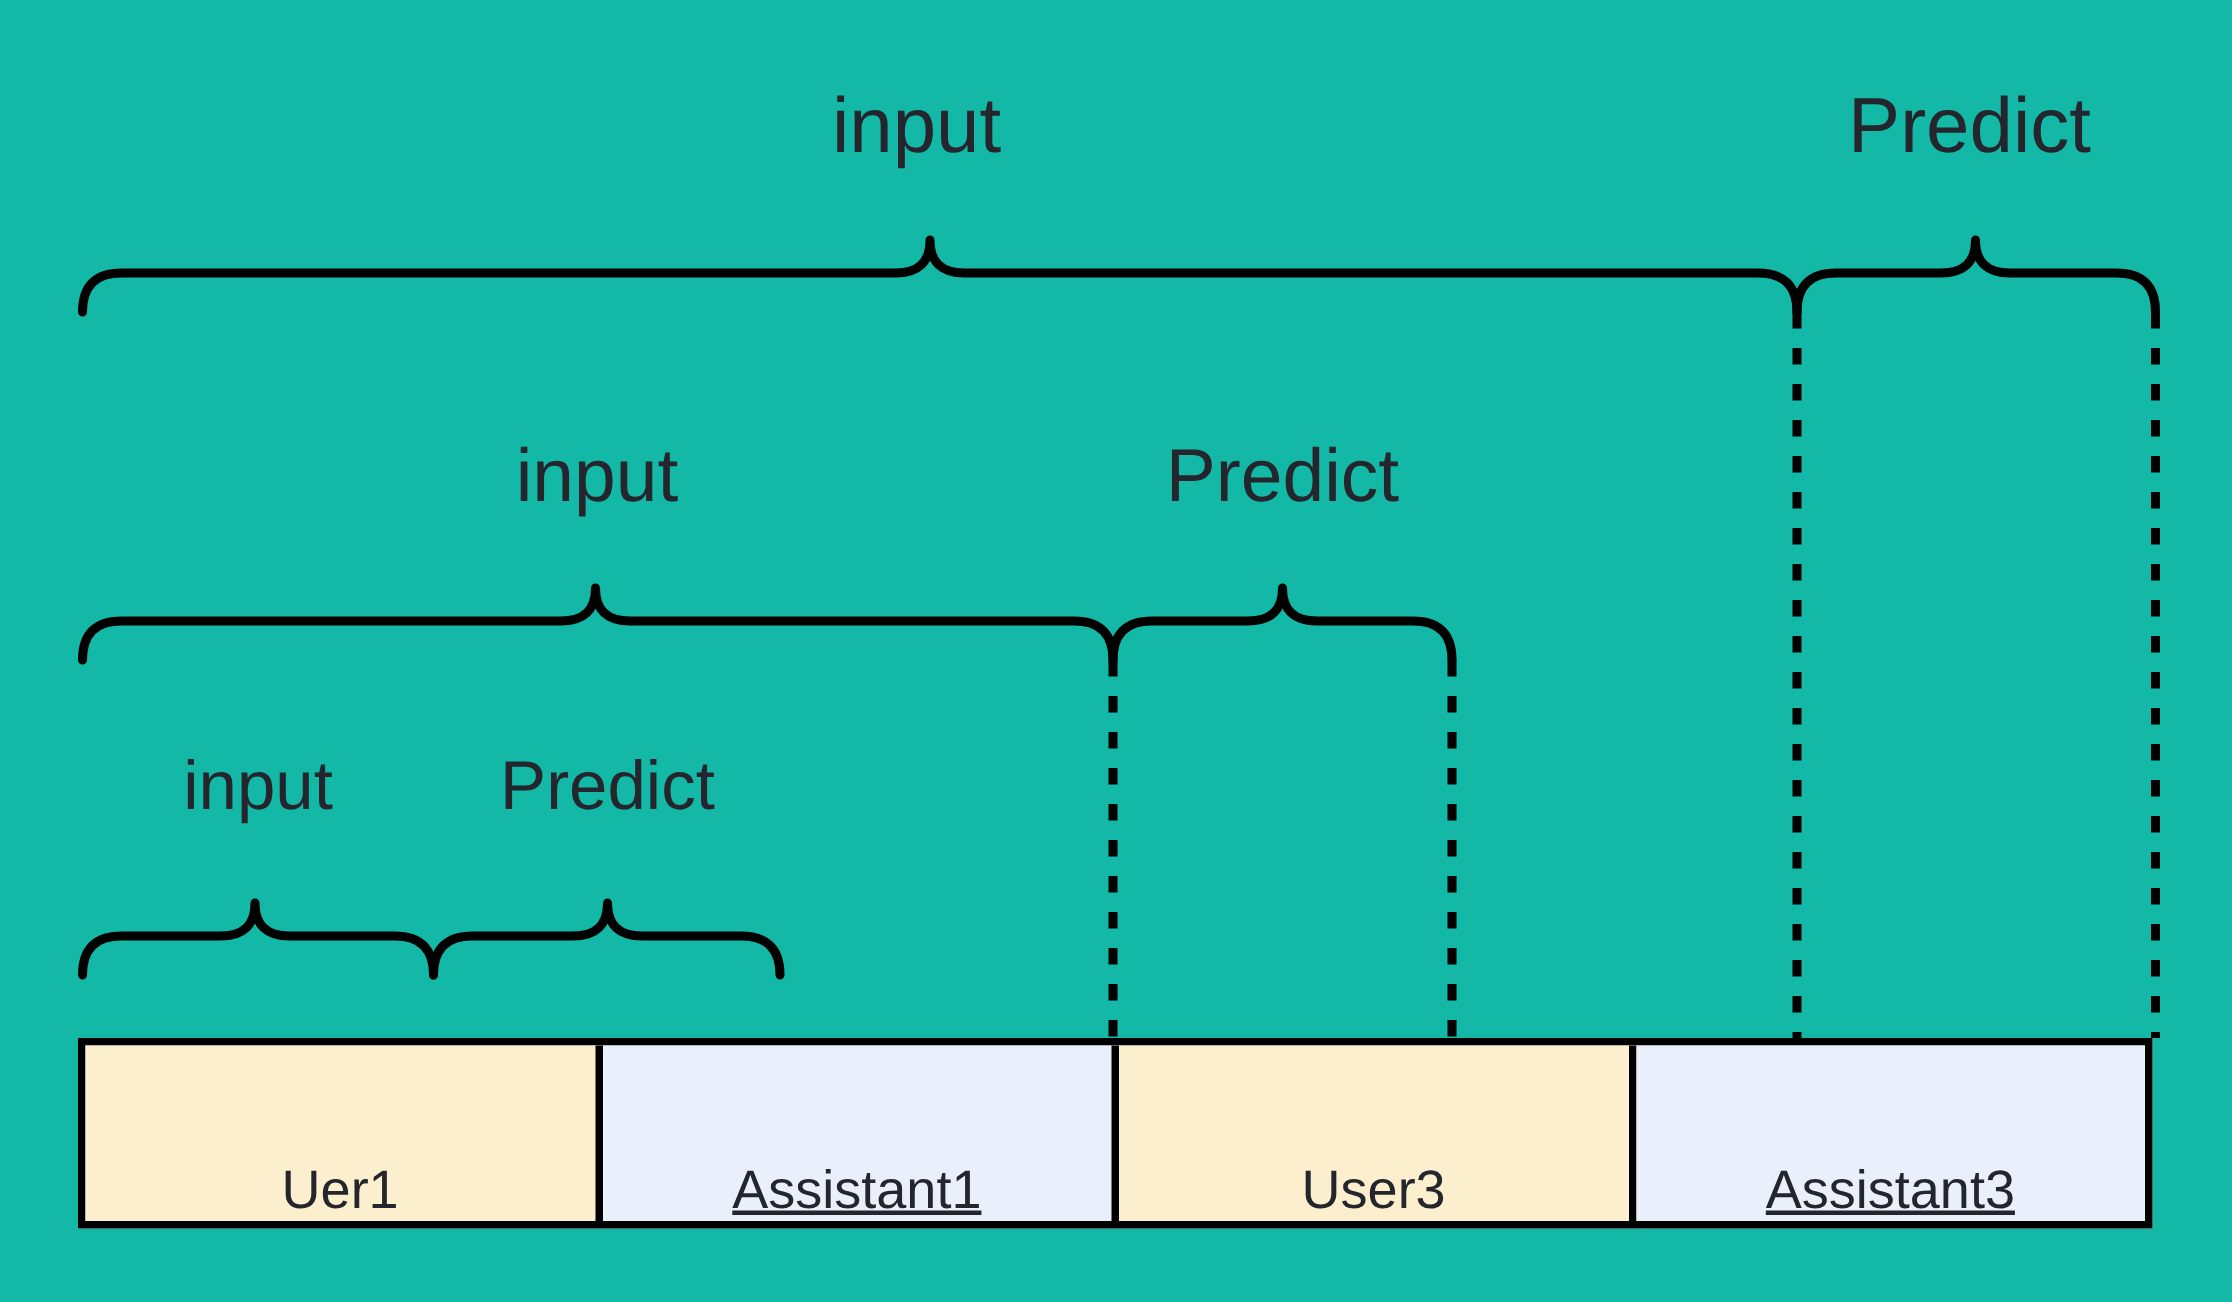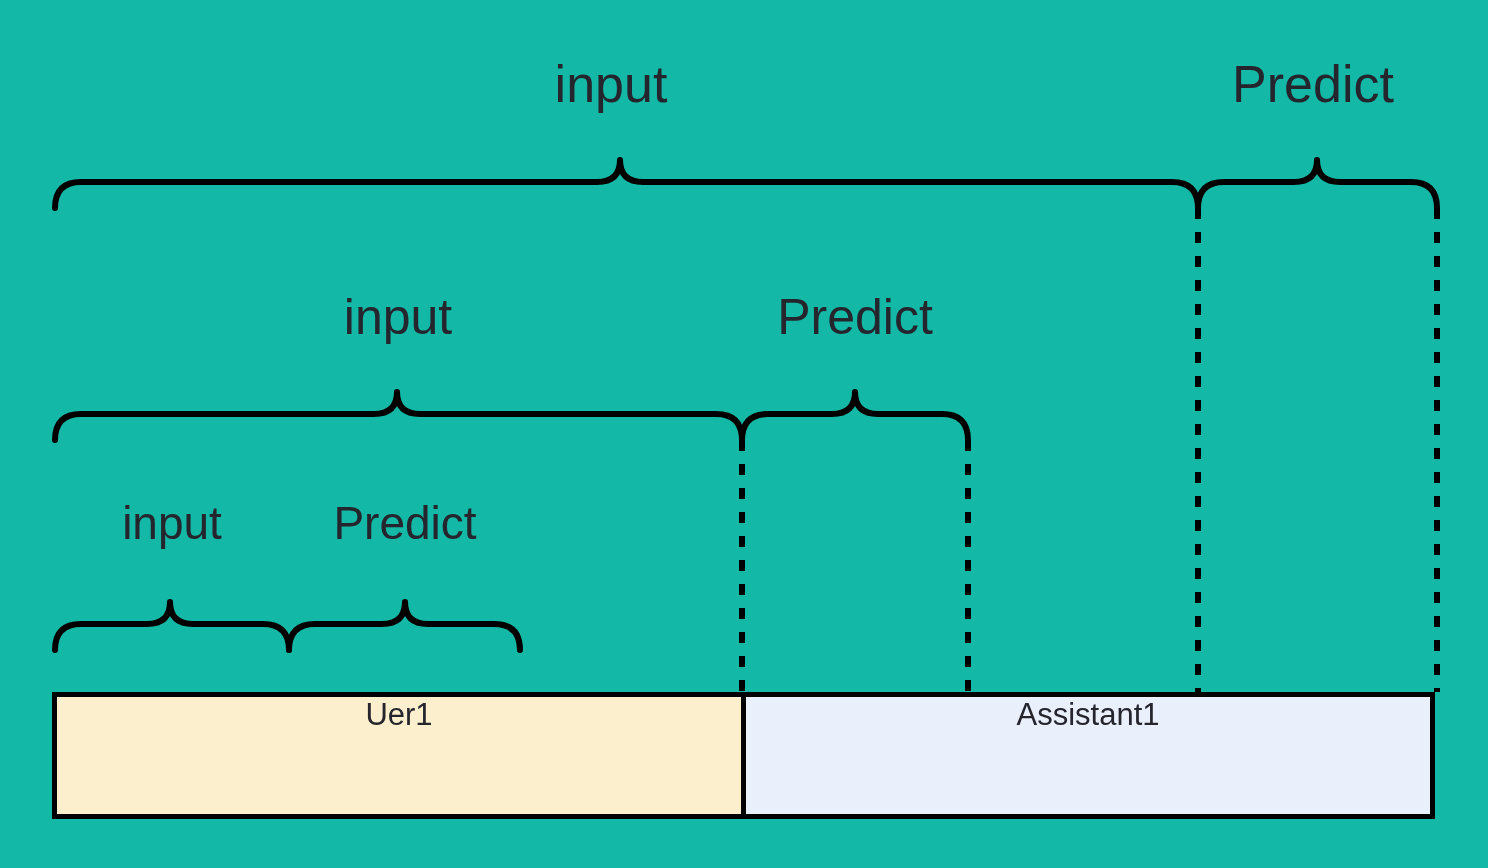--- a/index.html
+++ b/index.html
@@ -58,33 +58,33 @@
     width: 1383px;
     height: 127px;
     display: flex;
     box-sizing: border-box;
     border: 5px solid #000000;
     background: #ffffff;
   }
   .token-cell {
     flex: 1 1 0;
     display: flex;
-    align-items: flex-start;
+    align-items: flex-end;
     justify-content: center;
     box-sizing: border-box;
     border-right: 5px solid #000000;
-    font-size: 31px;
+    font-size: 36px;
     color: #24252d;
     font-family: "Liberation Sans", sans-serif;
   }
   .token-cell:last-child {
     border-right: none;
   }
   .cell-user { background: #fcefcd; }
-  .cell-assistant { background: #eaf0fb; }
+  .cell-assistant { background: #eaf0fb; text-decoration: underline; }
 </style>
 </head>
 <body>
 
 <div id="diagram">
 
   <svg id="brace-layer" viewBox="0 0 1488 868">
 
     <path class="brace-path" d="M 55,208 Q 55,182 81,182 L 597,182 Q 620,182 620,160 Q 620,182 643,182 L 1172,182 Q 1198,182 1198,208"></path>
 
@@ -114,15 +114,21 @@
   <div class="brace-label label-lvl3" style="left:172px; top:500px;">input</div>
   <div class="brace-label label-lvl3" style="left:405px; top:500px;">Predict</div>
 
   <div id="token-strip">
     <div class="token-cell cell-user">
       <span>Uer1</span>
     </div>
     <div class="token-cell cell-assistant">
       <span>Assistant1</span>
     </div>
+    <div class="token-cell cell-user">
+      <span>User3</span>
+    </div>
+    <div class="token-cell cell-assistant">
+      <span>Assistant3</span>
+    </div>
   </div>
 
 </div>
 
 </body></html>

